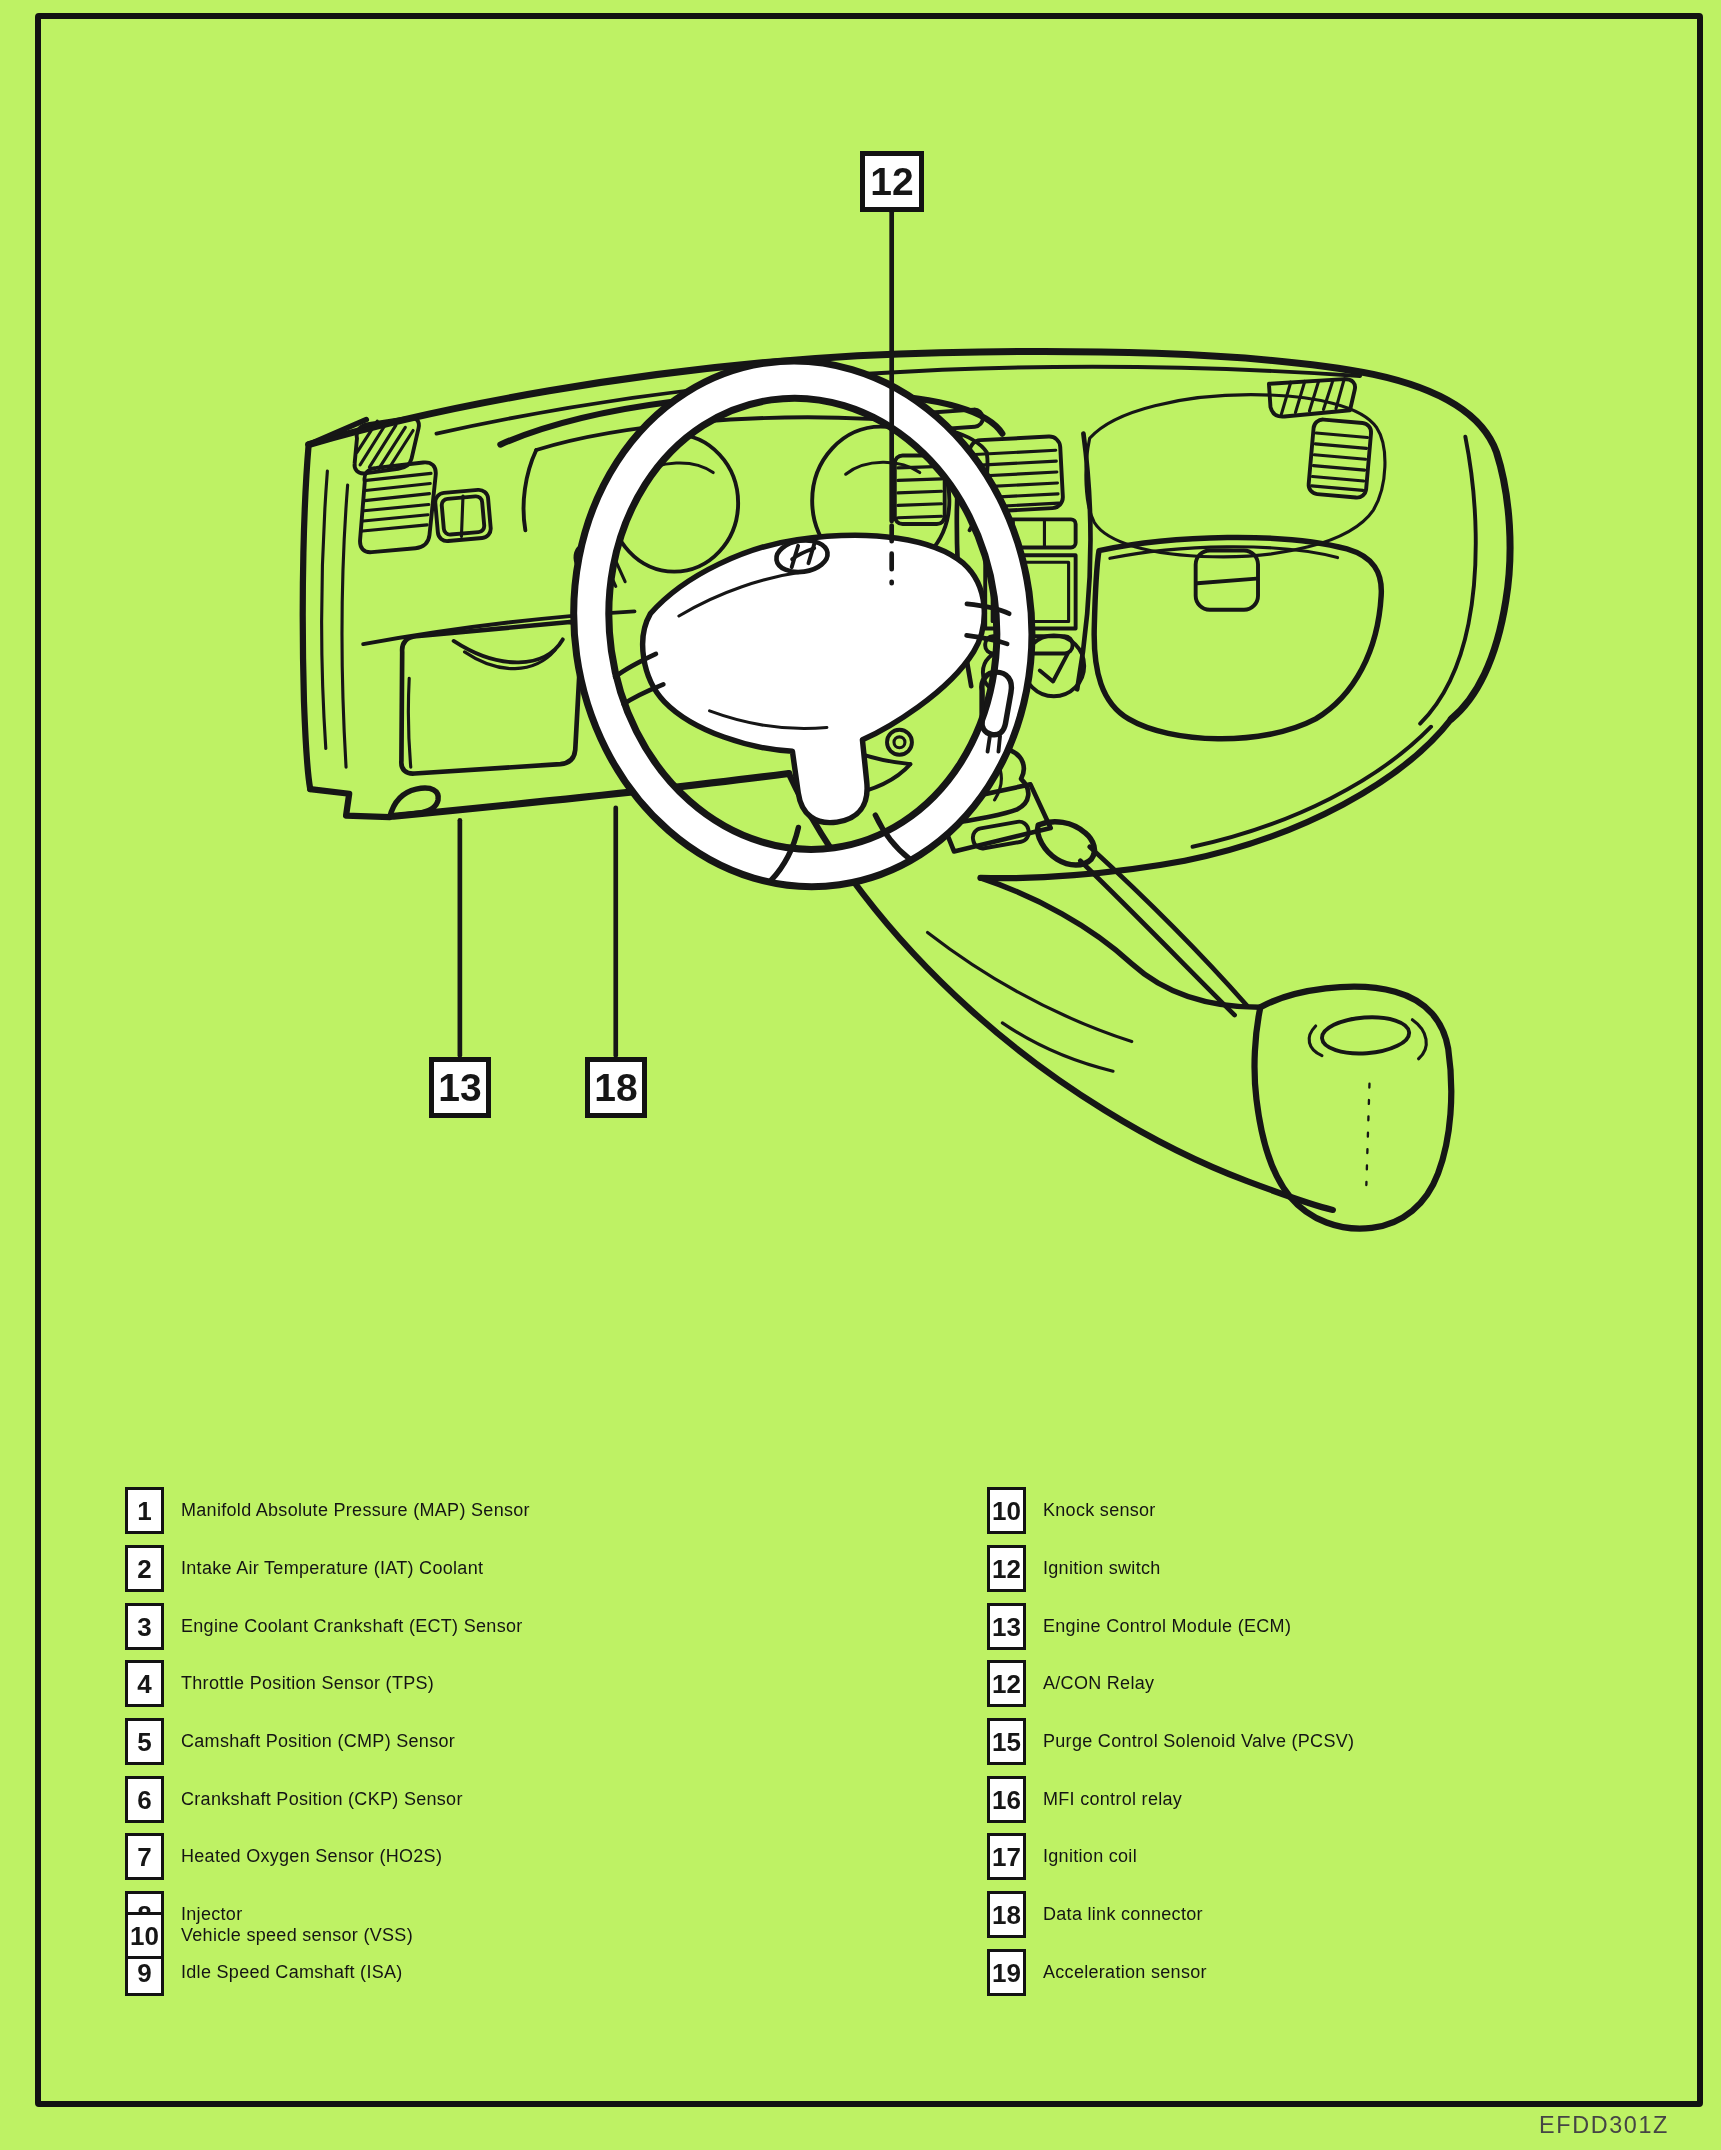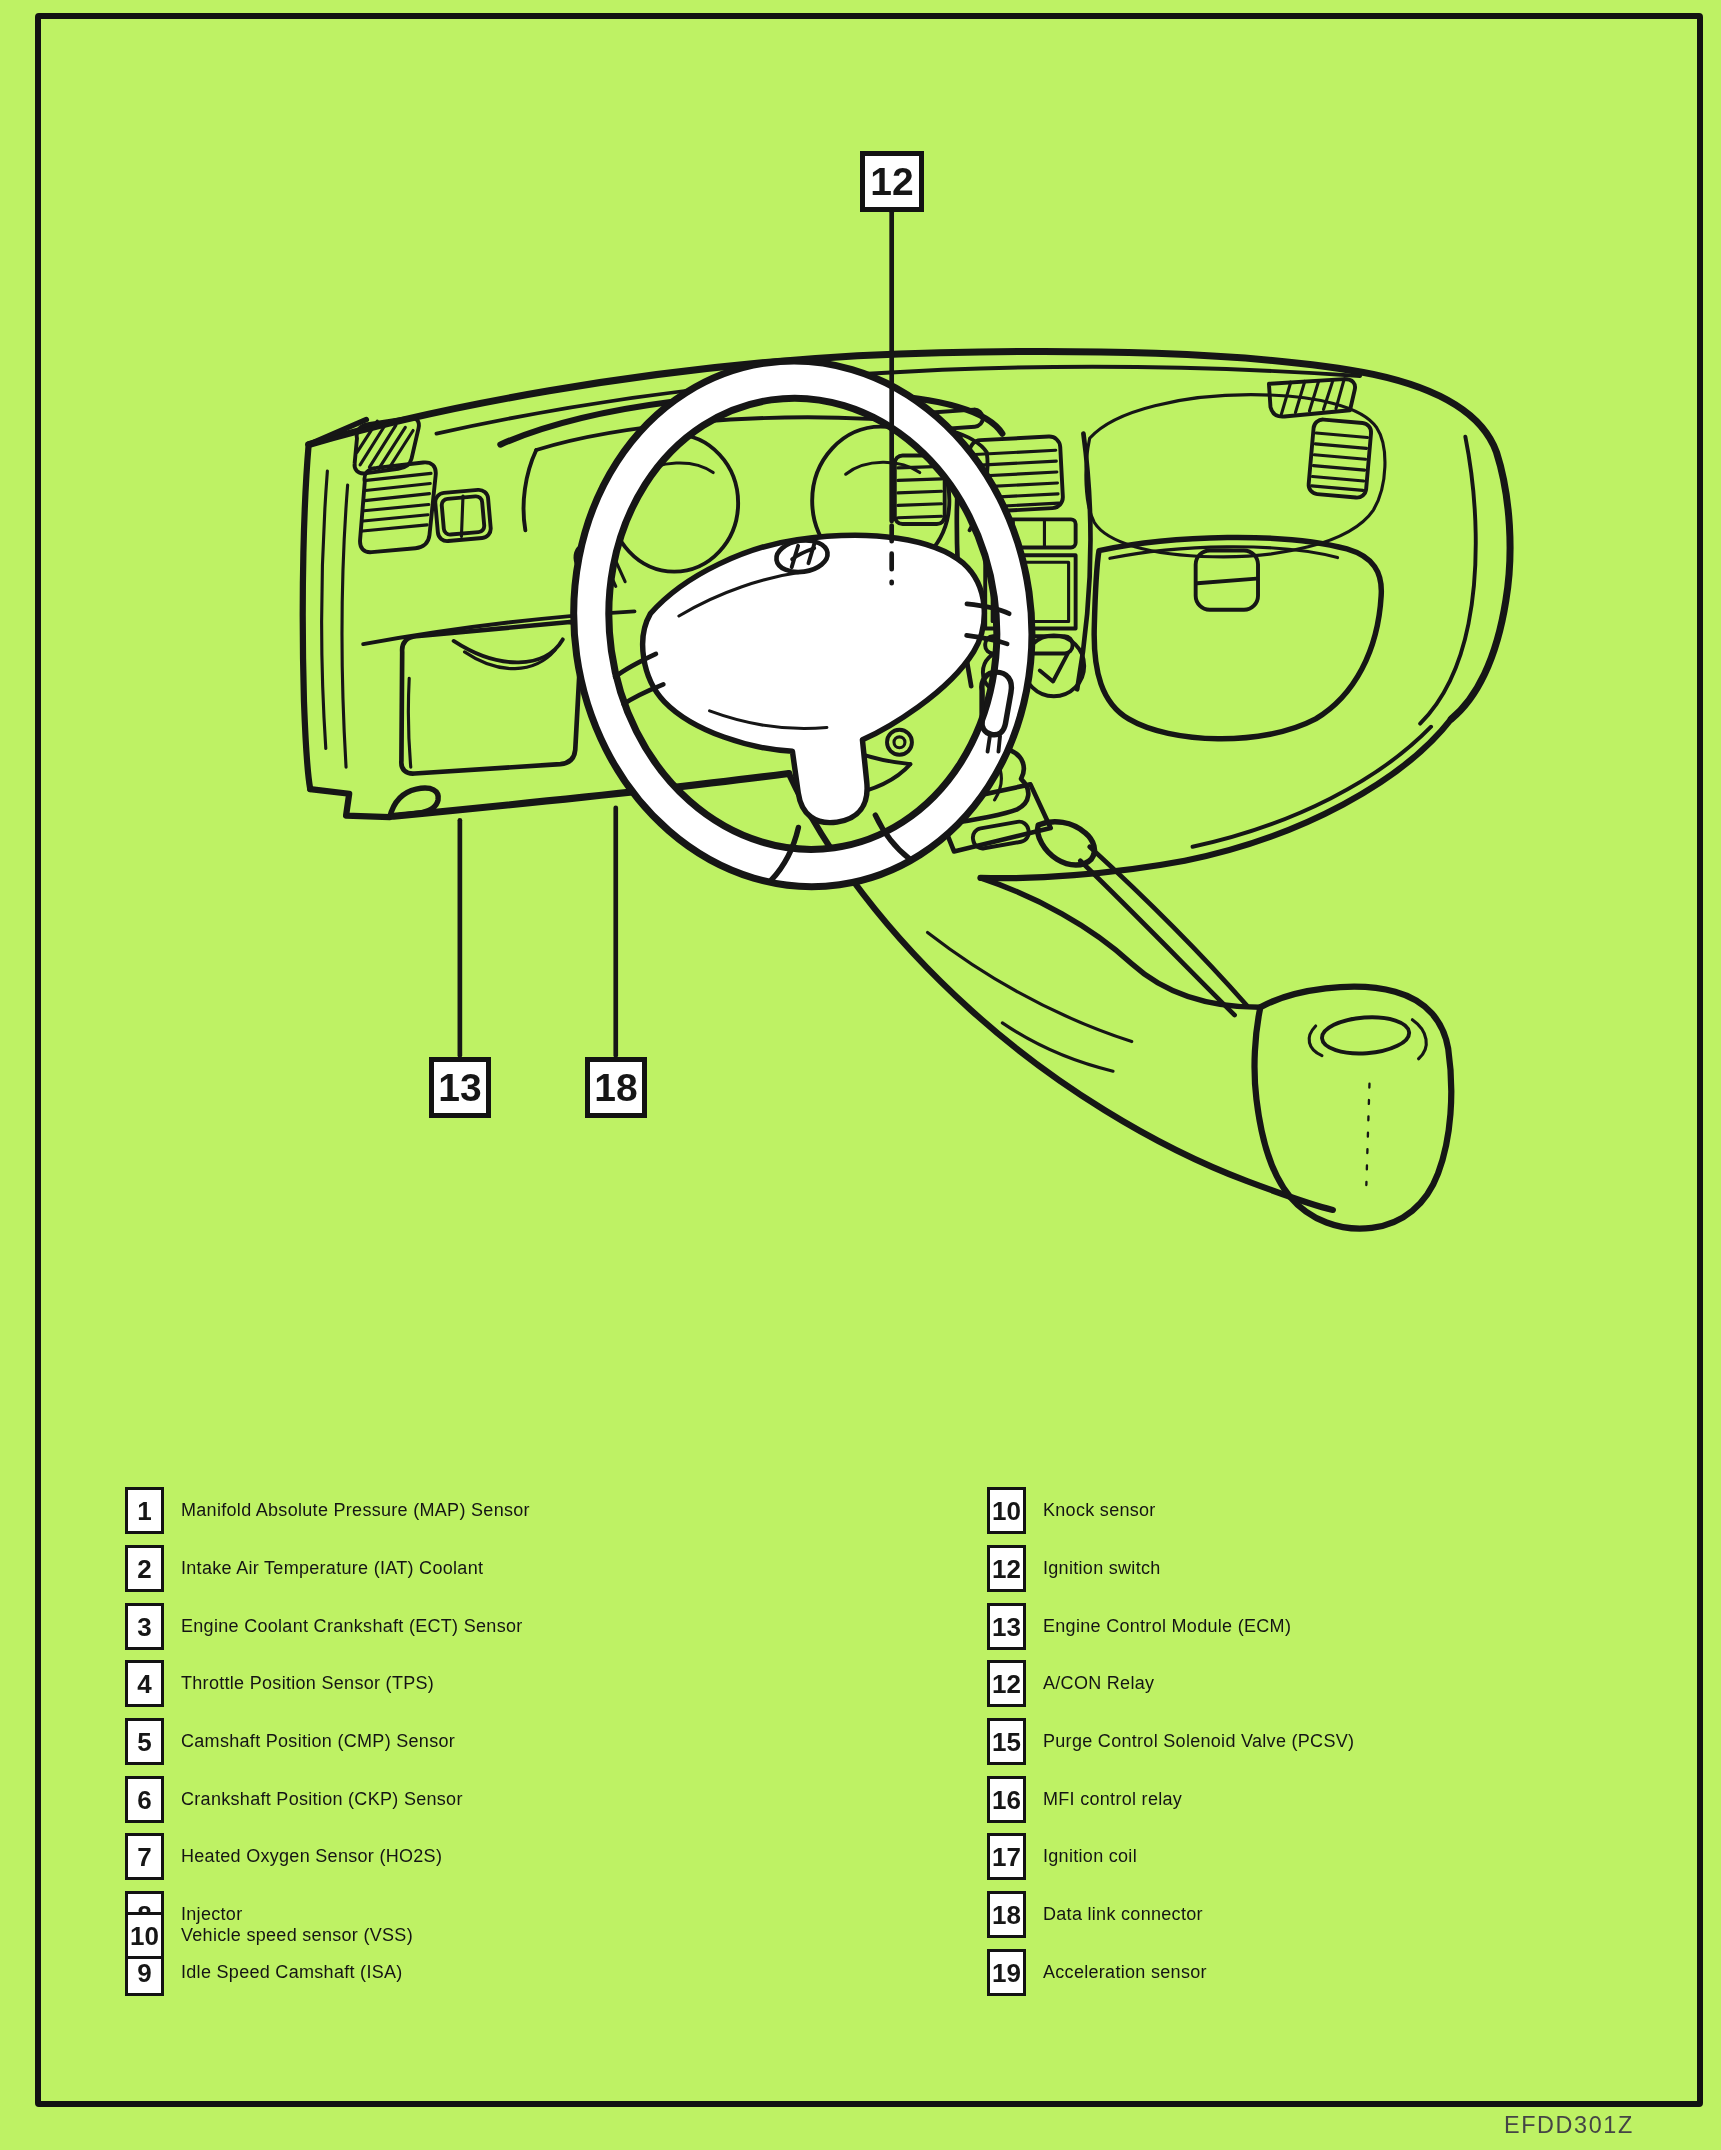--- a/index.html
+++ b/index.html
@@ -12,21 +12,21 @@
            background:#ffffff;border:5.5px solid #131313;box-sizing:border-box;
            font-weight:bold;font-size:39px;line-height:1;}
   #callout-12{left:860px;top:151px;width:64px;height:61px;}
   #callout-13{left:429px;top:1057px;width:62px;height:61px;}
   #callout-18{left:585px;top:1057px;width:62px;height:61px;}
   .legend-row{position:absolute;display:flex;align-items:center;gap:17px;height:47px;}
   .lbox{flex:0 0 auto;display:flex;align-items:center;justify-content:center;
         width:39px;height:47px;border:3.9px solid #131313;box-sizing:border-box;
         font-weight:bold;font-size:26px;background:#fff;line-height:1;}
   .llabel{font-size:18px;letter-spacing:0.3px;white-space:nowrap;color:#141414;}
-  .figcode{position:absolute;left:1504px;top:2112px;width:200px;text-align:left;
+  .figcode{position:absolute;left:1504px;top:2112px;width:200px;text-align:center;
            font-size:23.4px;letter-spacing:1.6px;color:#454545;}
 </style>
 </head>
 <body>
 
 <div class="page">
 
   <div class="frame"></div>
 
   <svg class="illustration" width="1721" height="2151" viewBox="0 0 2208 2759" fill="none" stroke="#161616" stroke-linecap="round" stroke-linejoin="round">

